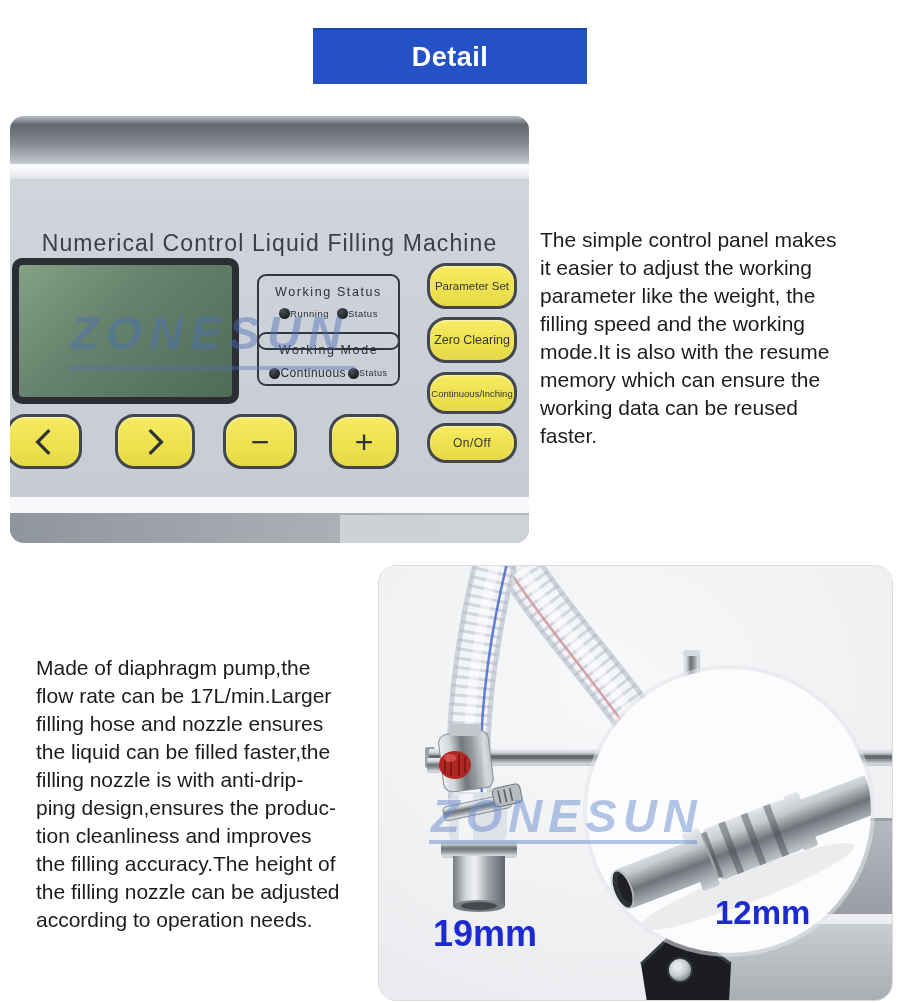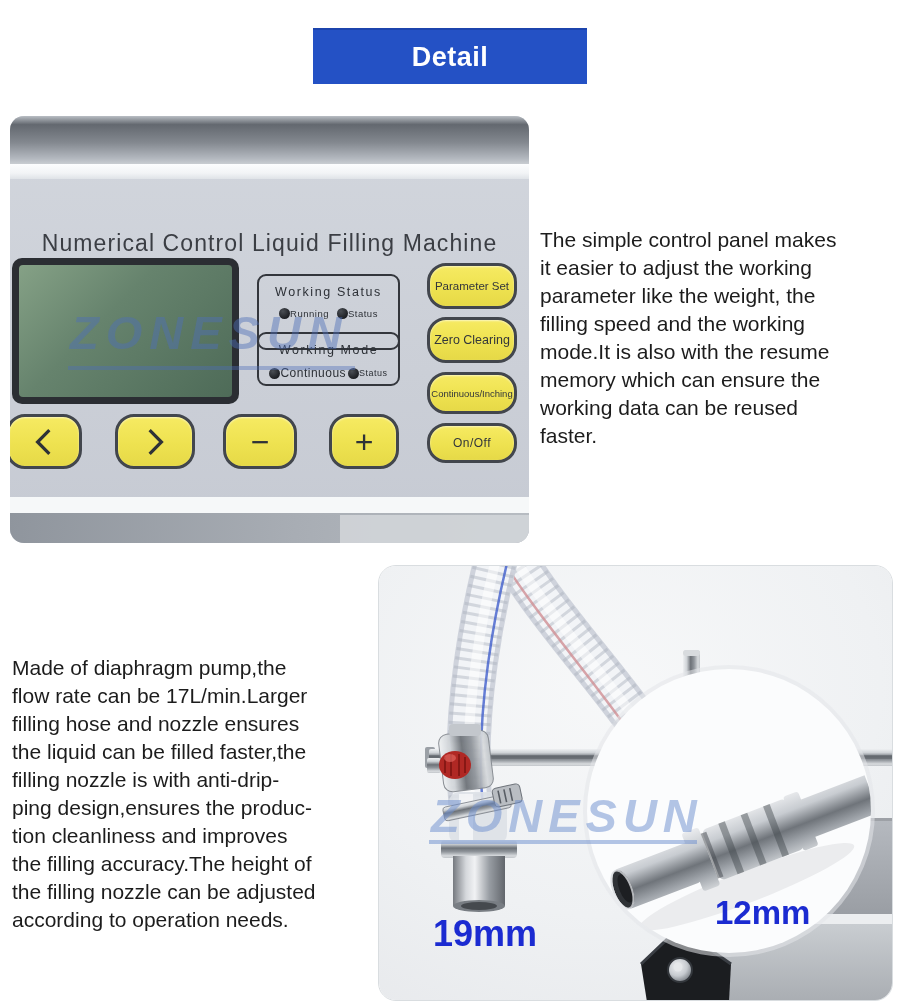--- a/index.html
+++ b/index.html
@@ -42,21 +42,21 @@
   .p-base{position:absolute;left:0;top:397px;width:519px;height:30px;
           background:linear-gradient(95deg,#8f959d 0%,#a8adb4 55%,#b7bcc2 100%);}
   .p-base-light{position:absolute;left:330px;top:399px;width:189px;height:28px;background:#d3d7db;opacity:.85;}
   .p-watermark{position:absolute;left:58px;top:190px;font-size:47px;font-style:italic;font-weight:bold;
           letter-spacing:7px;color:rgba(77,110,184,.45);border-bottom:4px solid rgba(77,110,184,.4);
           padding:0 6px 6px 2px;line-height:1.15;white-space:nowrap;}
 
   
   .para{position:absolute;font-size:21px;line-height:28px;color:#1c1c1c;white-space:pre-line;}
   .para-right{left:540px;top:226px;width:350px;}
-  .para-left{left:12px;top:654px;width:362px;}
+  .para-left{left:36px;top:654px;width:362px;}
 
   
   .nozzle{position:absolute;left:378px;top:565px;width:515px;height:436px;border-radius:18px;
           overflow:hidden;border:1px solid #d9dde0;box-sizing:border-box;}
   .nozzle svg{display:block;}
 </style>
 </head>
 <body>
 
 <div id="canvas">

